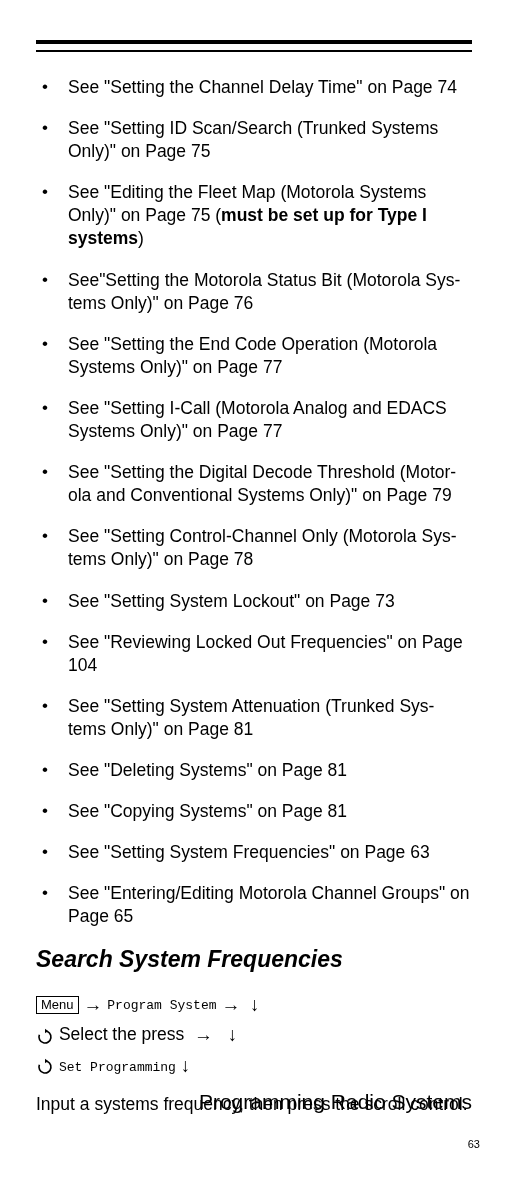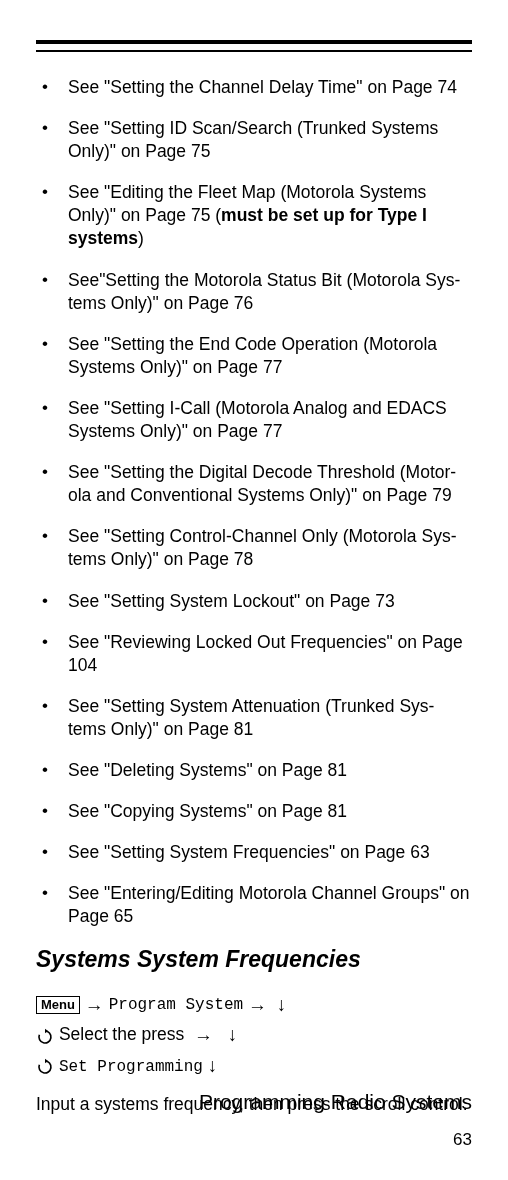--- a/index.html
+++ b/index.html
@@ -6,28 +6,28 @@
   html, body { width: 508px; background: #fff; font-family: Arial, Helvetica, sans-serif; color: #000; }
   .page { width: 508px; height: 1180px; position: relative; padding: 40px 36px 0 36px; }
   .rule-thick { height: 4px; background: #000; margin-bottom: 6px; }
   .rule-thin { height: 2px; background: #000; margin-bottom: 24px; }
   ul.bullets { list-style: none; padding-left: 6px; }
   ul.bullets li { position: relative; padding-left: 26px; margin-bottom: 18px; font-size: 17.5px; line-height: 1.32; }
   ul.bullets li .dot { position: absolute; left: 0; top: 0; font-size: 17px; }
   ul.bullets li .txt strong { font-weight: bold; }
   h2.section { font-size: 23px; font-style: italic; font-weight: bold; margin: 12px 0 16px 0; }
   .steps { font-size: 17.5px; line-height: 1.6; margin-bottom: 12px; }
-  .menu-box { display: inline-block; border: 1.5px solid #000; padding: 0 4px; font-size: 13px; font-weight: bold; vertical-align: middle; line-height: 1.2; }
-  .mono { font-family: "Courier New", Courier, monospace; font-size: 16px; }
+  .menu-box { display: inline-block; border: 1.5px solid #000; padding: 0 4px; font-size: 13px; font-weight: normal; vertical-align: middle; line-height: 1.2; }
+  .mono { font-family: "Courier New", Courier, monospace; font-size: 13px; }
   .arrow-right, .arrow-down { font-size: 19px; font-weight: bold; display: inline-block; vertical-align: middle; }
   .refresh { display: inline-block; vertical-align: middle; }
   .refresh svg { width: 18px; height: 18px; vertical-align: middle; }
   .body-text { font-size: 17.5px; line-height: 1.32; margin-top: 6px; }
   .footer-title { position: absolute; right: 36px; bottom: 66px; font-family: "Trebuchet MS", Verdana, Arial, sans-serif; font-size: 21px; font-weight: normal; }
-  .page-number { position: absolute; right: 36px; bottom: 30px; font-size: 17px; margin-top: 24px; }
+  .page-number { position: absolute; right: 28px; bottom: 30px; font-size: 11px; margin-top: 24px; }
 </style>
 </head>
 <body>
 
 <div class="page">
   <div class="rule-thick"></div>
   <div class="rule-thin"></div>
 
   <ul class="bullets">
       <li><span class="dot">•</span><span class="txt">See "Setting the Channel Delay Time" on Page 74</span></li>
@@ -40,21 +40,21 @@
       <li><span class="dot">•</span><span class="txt">See "Setting Control-Channel Only (Motorola Sys-tems Only)" on Page 78</span></li>
       <li><span class="dot">•</span><span class="txt">See "Setting System Lockout" on Page 73</span></li>
       <li><span class="dot">•</span><span class="txt">See "Reviewing Locked Out Frequencies" on Page 104</span></li>
       <li><span class="dot">•</span><span class="txt">See "Setting System Attenuation (Trunked Sys-tems Only)" on Page 81</span></li>
       <li><span class="dot">•</span><span class="txt">See "Deleting Systems" on Page 81</span></li>
       <li><span class="dot">•</span><span class="txt">See "Copying Systems" on Page 81</span></li>
       <li><span class="dot">•</span><span class="txt">See "Setting System Frequencies" on Page 63</span></li>
       <li><span class="dot">•</span><span class="txt">See "Entering/Editing Motorola Channel Groups" on Page 65</span></li>
     </ul>
 
-  <h2 class="section">Systems System Frequencies</h2>
+  <h2 class="section">Search System Frequencies</h2>
 
   <div class="steps">
     <span class="menu-box">Menu</span>
     <span class="arrow-right">→</span>
     <span class="mono">Program System</span>
     <span class="arrow-right">→</span>&nbsp;
     <span class="arrow-down">↓</span>
     <br>
     <span class="refresh">
       <svg viewBox="0 0 24 24">

